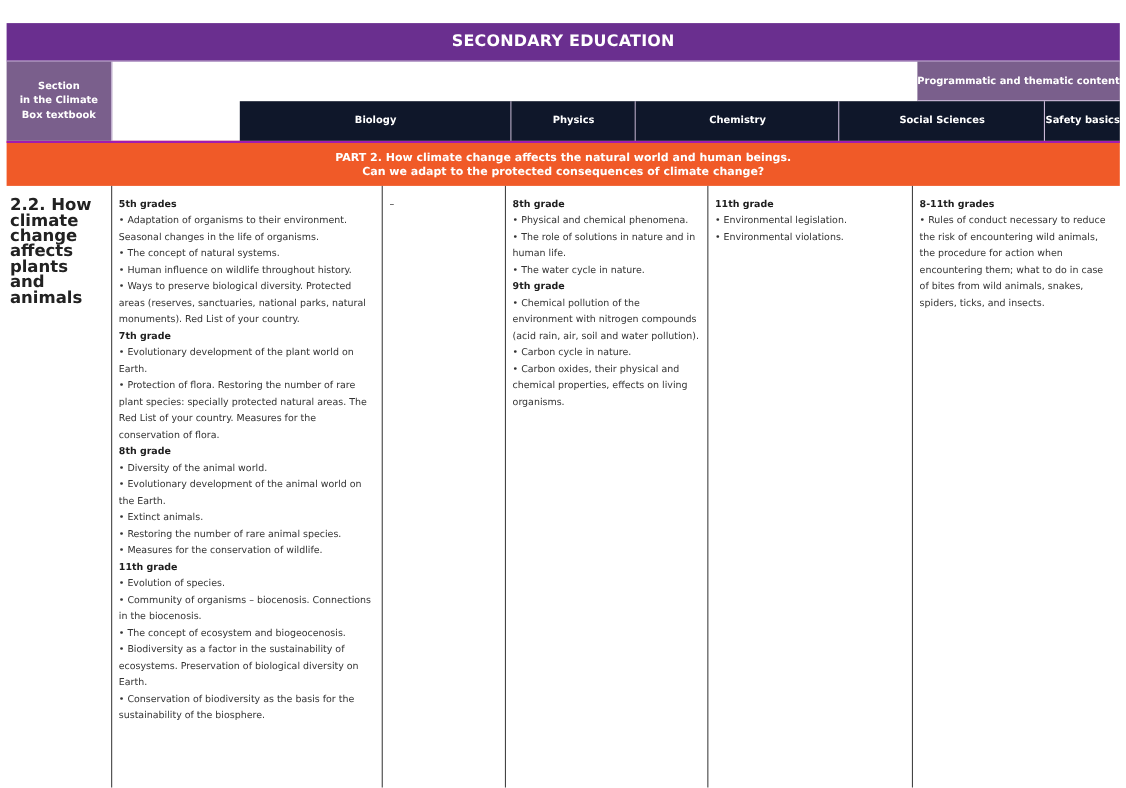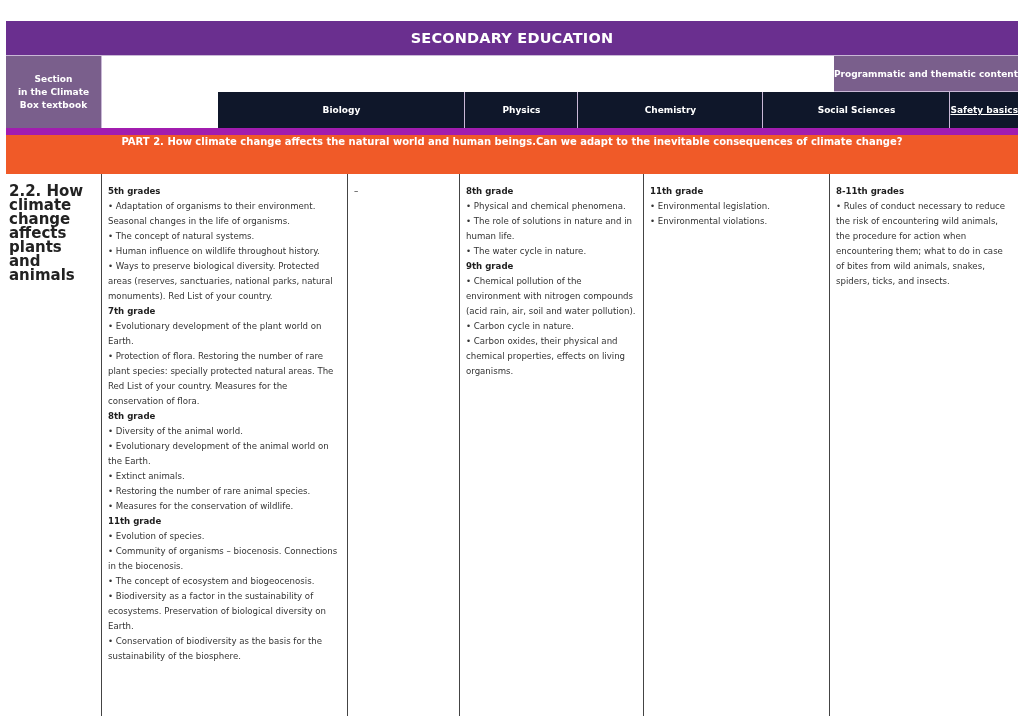--- a/index.html
+++ b/index.html
@@ -12,26 +12,26 @@
   .head { display: flex; height: 72px; }
   .head .section-col { width: 95px; background: #7a5f8c; color: #fff; font-weight: bold;
                font-size: 9px; line-height: 13px; text-align: center; display: flex;
                align-items: center; justify-content: center; border-right: 1px solid #c9b8d6; }
   .head .right { flex: 1; display: flex; flex-direction: column; align-items: flex-end; }
   .prog { height: 35px; background: #7a5f8c; color: #fff; font-weight: bold; font-size: 9px;
           display: flex; align-items: center; justify-content: center; border-bottom: 1px solid #c9b8d6; }
   .subjects { height: 36px; display: flex; }
   .subj { background: #0f172a; color: #fff; font-weight: bold; font-size: 9px; display: flex;
           align-items: center; justify-content: center; border-right: 1px solid #c9b8d6; }
-  .subj:last-child { border-right: none; text-decoration: underline; }
+  .subj:last-child { border-right: none; }
   .w-bio { width: 246px; } .w-phy { width: 112px; } .w-che { width: 184px; }
   .w-soc { width: 186px; } .w-saf { flex: 1; }
   .part { height: 39px; background: #f05a28; color: #fff; font-weight: bold; font-size: 10px;
-          line-height: 13px; text-align: center; display: flex; flex-direction: row;
-          justify-content: center; border-top: 7px solid #a21caf; }
+          line-height: 13px; text-align: center; display: flex; flex-direction: column;
+          justify-content: center; border-top: 2px solid #a21caf; }
   .body { display: flex; height: 552px; }
   .cell { box-sizing: border-box; padding: 10px 6px 0 6px; font-size: 8.6px; line-height: 15px;
           border-right: 1px solid #444; height: 552px; }
   .cell:last-child { border-right: none; }
   .c-sec { width: 96px; padding-left: 3px; font-weight: bold; font-size: 15px; line-height: 14px; color: #222; }
   .c-bio { width: 246px; } .c-phy { width: 112px; } .c-che { width: 184px; }
   .c-soc { width: 186px; } .c-saf { flex: 1; }
   .grade { font-weight: bold; color: #1e1e1e; }
   .item { color: #333; }
 </style>
@@ -54,21 +54,21 @@
         <div class="subj w-bio">Biology</div>
         <div class="subj w-phy">Physics</div>
         <div class="subj w-che">Chemistry</div>
         <div class="subj w-soc">Social Sciences</div>
         <div class="subj w-saf">Safety basics</div>
       </div>
     </div>
   </div>
   <div class="part">
     <div>PART 2. How climate change affects the natural world and human beings.</div>
-    <div>Can we adapt to the inevitable consequences of climate change?</div>
+    <div>Can we adapt to the protected consequences of climate change?</div>
   </div>
   <div class="body">
     <div class="cell c-sec">2.2. How climate change affects plants and animals</div>
     <div class="cell c-bio">
         <div class="grade">5th grades</div>
         <div class="item">• Adaptation of organisms to their environment. Seasonal changes in the life of organisms.</div>
         <div class="item">• The concept of natural systems.</div>
         <div class="item">• Human influence on wildlife throughout history.</div>
         <div class="item">• Ways to preserve biological diversity. Protected areas (reserves, sanctuaries, national parks, natural monuments). Red List of your country.</div>
         <div class="grade">7th grade</div>

